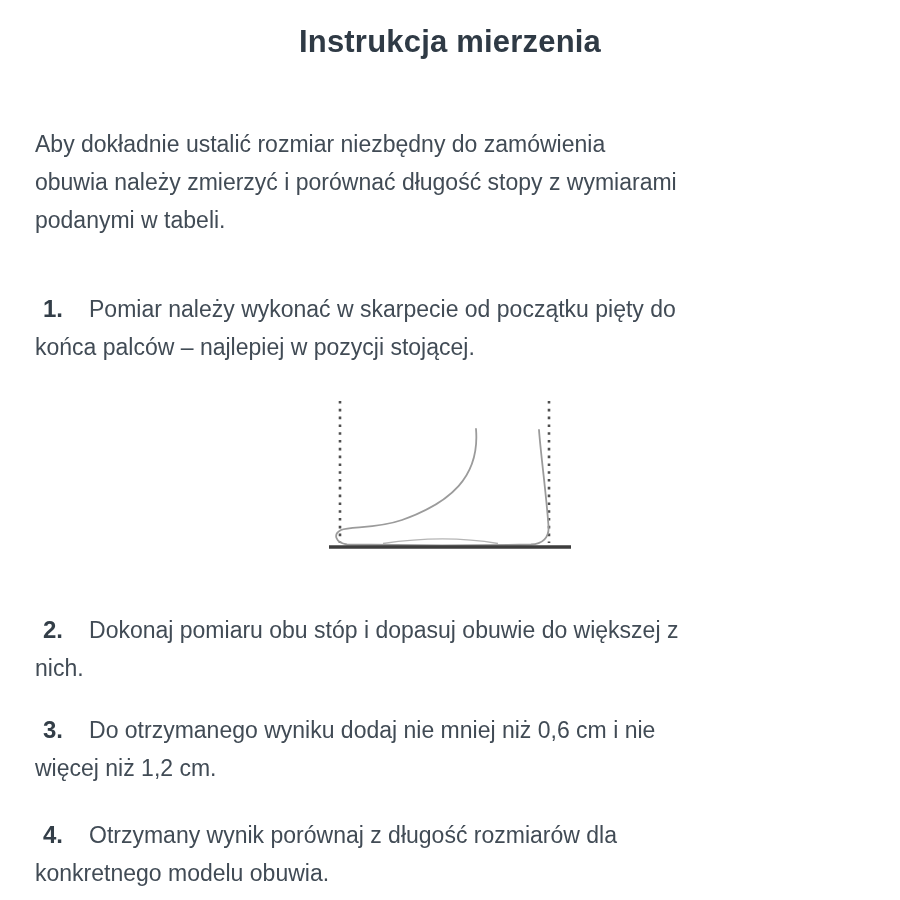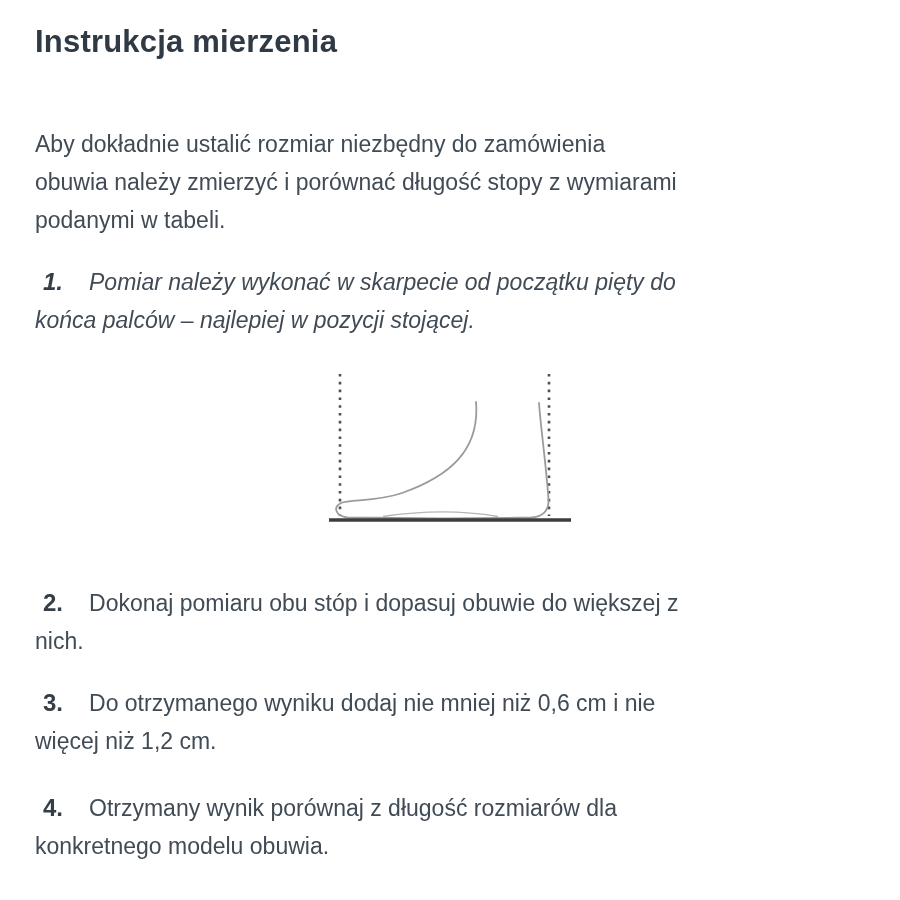--- a/index.html
+++ b/index.html
@@ -9,20 +9,21 @@
     color: #414b55;
     position: relative;
   }
   .page {
     width: 900px; height: 900px;
     padding: 0 35px;
     position: relative;
   }
   .title {
     margin-top: 24px;
+    text-align: center;
     font-size: 31px;
     font-weight: 700;
     letter-spacing: 0.2px;
     color: #2f3a45;
   }
   .intro {
     margin-top: 65px;
     font-size: 23px;
     line-height: 38px;
     white-space: pre-line;
@@ -36,21 +37,21 @@
   .step .num {
     font-weight: 700;
     font-size: 24px;
     color: #333e48;
     margin-left: 8px;
     margin-right: 26px;
   }
   .step .text {
     white-space: pre-line;
   }
-  .step-1 { margin-top: 24px; font-style: italic; }
+  .step-1 { margin-top: 51px; }
   .step-2 { margin-top: 60px; }
   .step-3 { margin-top: 24px; }
   .step-4 { margin-top: 29px; }
   .diagram-wrap {
     margin-top: 33px;
     display: flex;
     justify-content: center;
   }
   .diagram-wrap svg { display: block; }
 </style>

